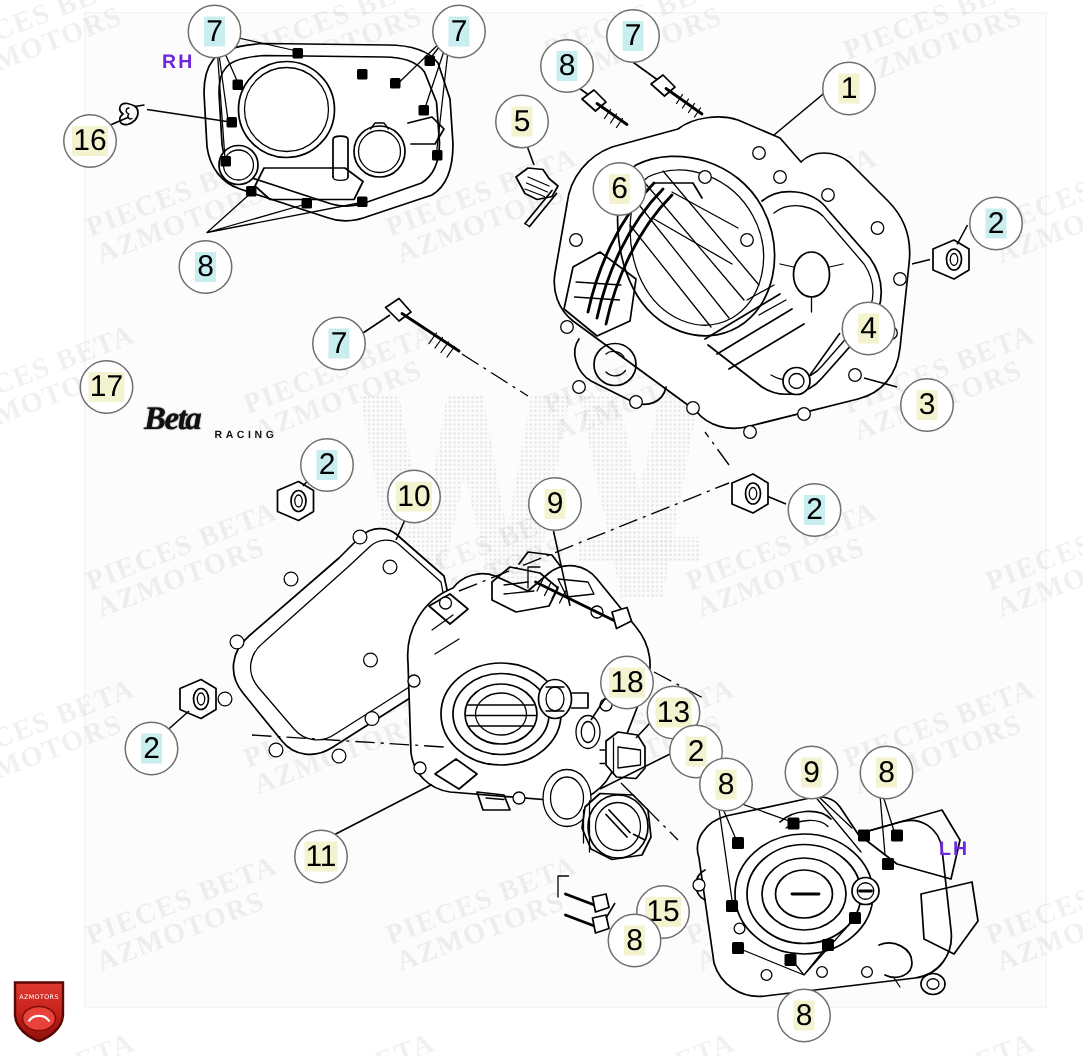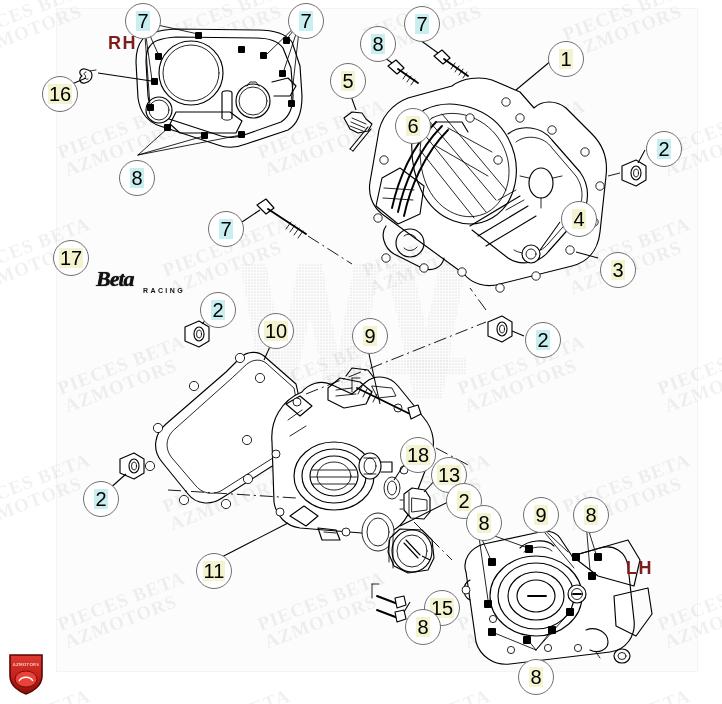--- a/index.html
+++ b/index.html
@@ -51,21 +51,21 @@
   }
   .callout span{
     display:inline-block;padding:0 1px;line-height:20px;
   }
   .callout.hl-blue span{background:#c9eef0;}
   .callout.hl-yellow span{background:#f3f3cf;}
 
   
   .sidelabel{
     position:absolute;font-family:"Liberation Sans", sans-serif;
-    font-weight:700;font-size:18px;letter-spacing:1.4px;color:#7f1d1d;z-index:30;
+    font-weight:700;font-size:13px;letter-spacing:1.4px;color:#6d28d9;z-index:30;
   }
 
   
   .beta-badge{position:absolute;left:96px;top:234px;width:92px;height:26px;z-index:25;margin-top:36px;}
   .beta-badge .beta-word{
     font-family:"Liberation Serif", serif;font-style:italic;font-weight:700;
     font-size:22px;color:#111;letter-spacing:-1px;line-height:18px;
     text-shadow:0 0 1px #000;
   }
   .beta-badge .beta-sub{

